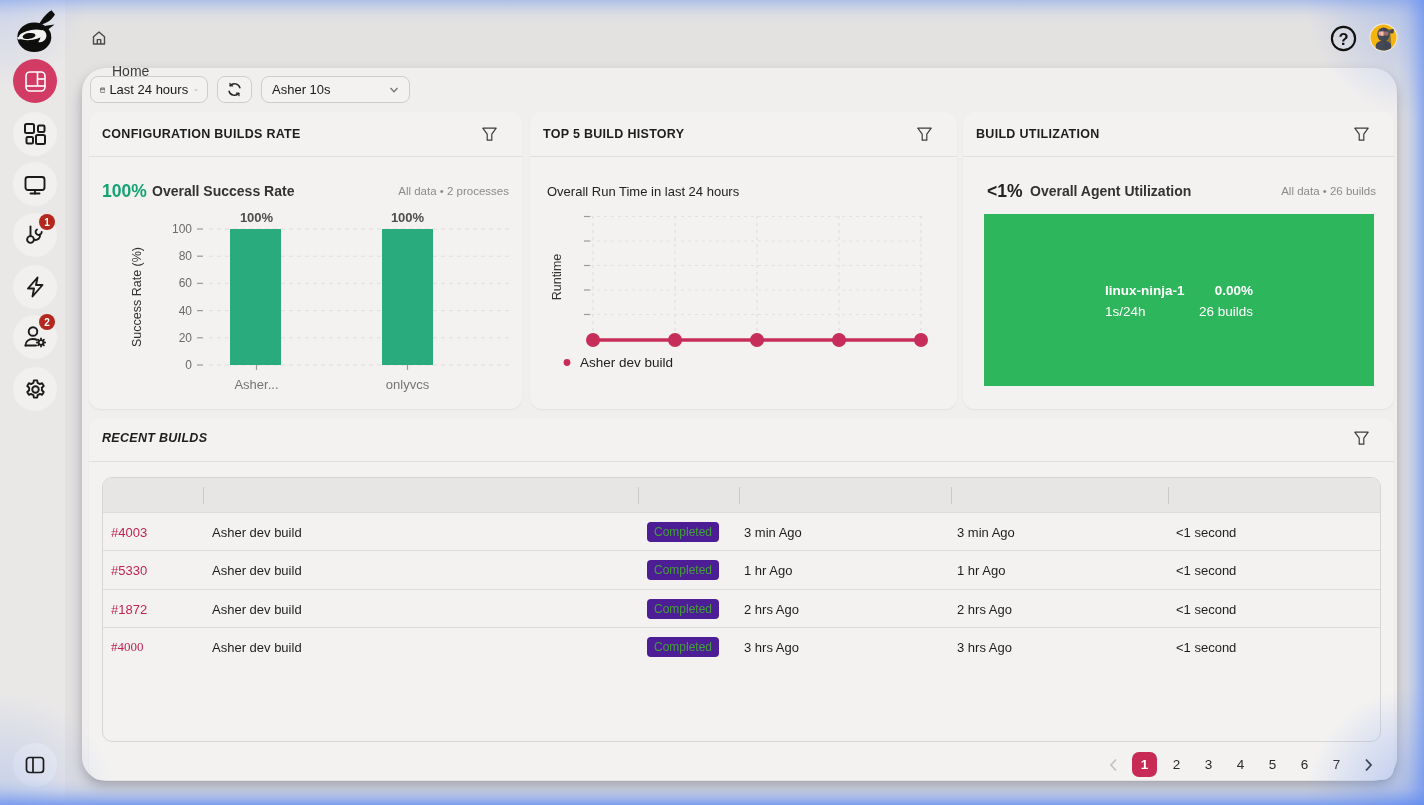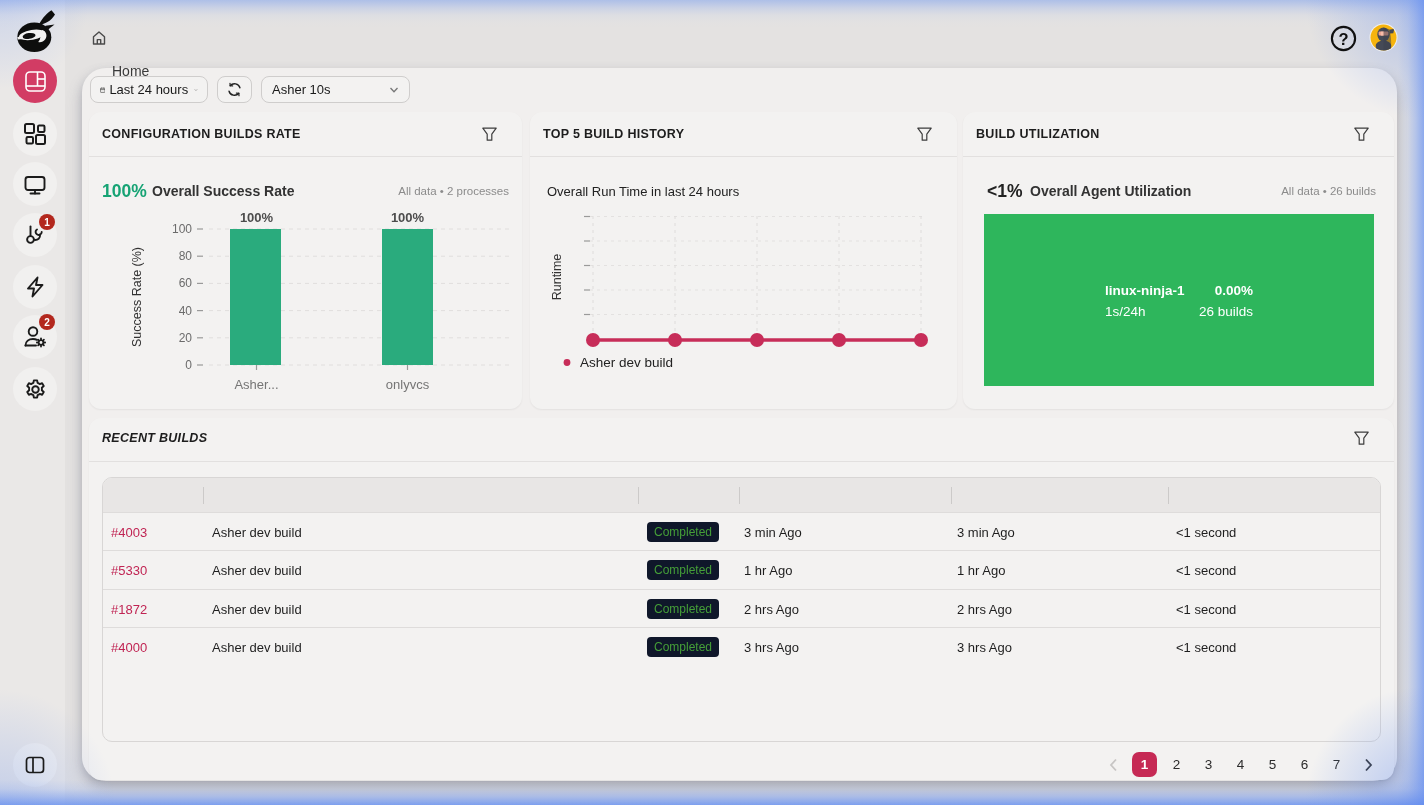--- a/index.html
+++ b/index.html
@@ -39,21 +39,21 @@
     box-sizing:border-box;display:flex;align-items:center;z-index:3;font-size:13px;color:#1a1a1a;white-space:nowrap;}
 
   .hdr-txt{position:absolute;font-size:14px;color:#3a3a3a;z-index:6;}
 
   .thead{left:0;right:0;}
   .thead span{position:absolute;top:50%;transform:translateY(-50%);font-size:13px;font-weight:bold;color:#1f1f1f;}
   .colsep{position:absolute;top:9px;height:17px;width:1px;background:#cccac9;}
   .trow{position:absolute;left:0;right:0;height:38.3px;border-top:1px solid #dedcdb;}
   .trow span{position:absolute;top:50%;transform:translateY(-50%);font-size:13px;color:#1e1e1e;}
   .trow .bn{color:#c02453;}
-  .trow .pill{background:#0f172a;color:#459f38;font-size:12px;padding:3px 7px;border-radius:4px;}
+  .trow .pill{background:#4c1d95;color:#459f38;font-size:12px;padding:3px 7px;border-radius:4px;}
   .pgn span{position:absolute;width:25px;height:25px;line-height:25px;text-align:center;font-size:13.5px;color:#2b2b2b;}
   .pg-sel{background:#c62a55;color:#fff !important;border-radius:7px;font-weight:bold;}
 </style>
 </head>
 <body>
 <div id="stage">
   <div id="sidebar" class="abs"></div>
 
   <div class="glow" id="glow-top"></div>
   <div class="glow" id="glow-right"></div>
@@ -365,21 +365,21 @@
       </div>
       <div class="trow" style="top:110.6px;">
         <span class="bn" style="left:8px;">#1872</span>
         <span style="left:109px;">Asher dev build</span>
         <span class="pill" style="left:544px;">Completed</span>
         <span style="left:641px;">2 hrs Ago</span>
         <span style="left:854px;">2 hrs Ago</span>
         <span style="left:1073px;">&lt;1 second</span>
       </div>
       <div class="trow" style="top:148.9px;">
-        <span class="bn" style="left:8px;">#4000</span>
+        <span class="bn" style="left:8px;font-family:Liberation Serif, serif;">#4000</span>
         <span style="left:109px;">Asher dev build</span>
         <span class="pill" style="left:544px;">Completed</span>
         <span style="left:641px;">3 hrs Ago</span>
         <span style="left:854px;">3 hrs Ago</span>
         <span style="left:1073px;">&lt;1 second</span>
       </div>
     </div>
 
     <div class="pgn abs" style="left:0;top:334px;width:1305px;height:25px;">
       <svg class="abs" style="left:1017px;top:5px;" width="16" height="16" viewBox="0 0 16 16" fill="none" stroke="#c7c5c4" stroke-width="1.8">

